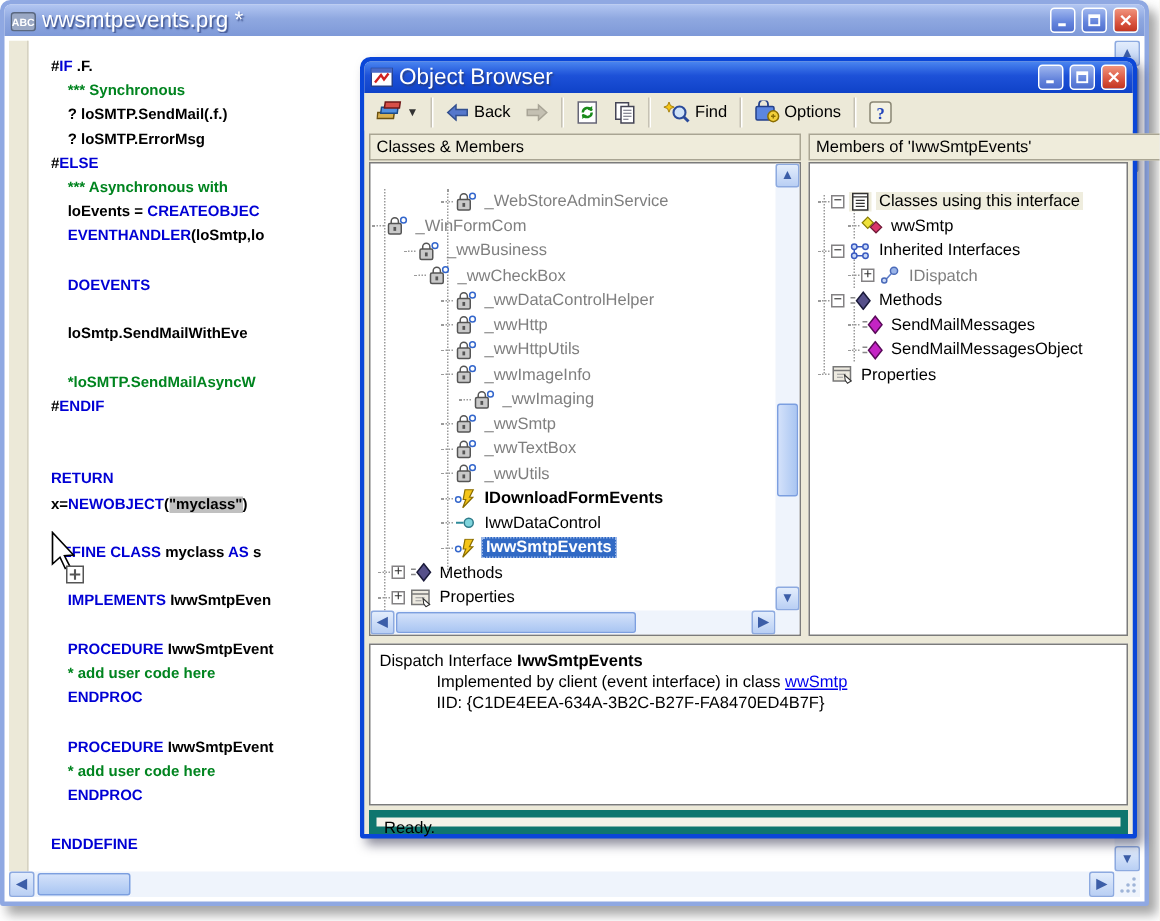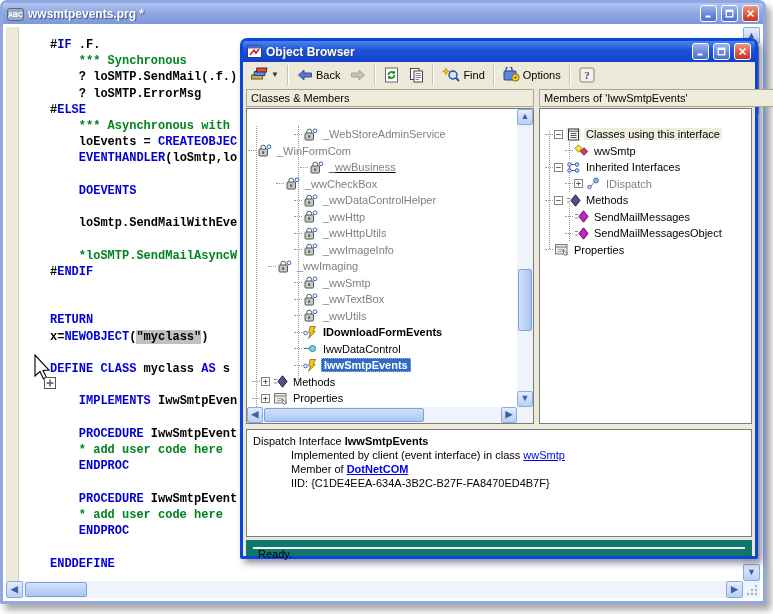--- a/index.html
+++ b/index.html
@@ -7,32 +7,32 @@
   #canvas { position:relative; width:773px; height:614px; overflow:hidden; background:#fff; }
 
   
   .win { position:absolute; left:0; top:0; width:766px; height:604px;
          border:3px solid #8FA8E2; border-radius:7px 7px 2px 2px;
          box-shadow:5px 6px 7px rgba(60,60,60,.45); background:#fff; }
   .titlebar { height:21px; display:flex; align-items:center; padding:0 4px; gap:4px;
               border-radius:4px 4px 0 0; }
   .titlebar.inactive { background:linear-gradient(#B2C6F2,#8FA8E0 45%,#7E99D8); }
   .titlebar.active   { background:linear-gradient(#4A85F0,#1D51D8 45%,#0F42C8); }
-  .title-text { color:#fff; font-size:12px; font-weight:bold; text-shadow:1px 1px 1px rgba(40,60,120,.8);
+  .title-text { color:#fff; font-size:15px; font-weight:normal; text-shadow:1px 1px 1px rgba(40,60,120,.8);
                 flex:1; white-space:nowrap; overflow:hidden; }
   .tb-btn { width:17px; height:17px; border:1px solid #fff; border-radius:3px; flex:0 0 auto;
             display:flex; align-items:center; justify-content:center;
             background:linear-gradient(#9FB6EE,#6484DC 60%,#4E6ECE); }
   .tb-btn.close { background:linear-gradient(#F0937C,#DA5540 60%,#C23520); }
   .tb-btn svg { display:block; }
 
   .client { position:absolute; left:3px; right:3px; top:24px; bottom:3px; background:#fff; overflow:hidden; }
   .sel-margin { position:absolute; left:0; top:0; bottom:17px; width:13px; background:#ECE9D8; border-right:1px solid #D6D2C2; }
-  .code { position:absolute; left:44px; top:10px; font-family:Liberation Mono, monospace;
-          font-size:12px; font-weight:bold; line-height:16.2px; white-space:pre; }
+  .code { position:absolute; left:28px; top:10px; font-family:Liberation Sans, sans-serif;
+          font-size:10px; font-weight:bold; line-height:16.2px; white-space:pre; }
   .code .k { color:#0000D4; }
   .code .c { color:#00841F; }
   .code .sel { background:#C0C0C0; }
 
   
   .vsb { position:absolute; right:0; top:0; bottom:17px; width:17px; background:#EFF4FC; }
   .hsb { position:absolute; left:0; right:17px; bottom:0; height:17px; background:#EFF4FC; }
   .sb-btn { position:absolute; width:17px; height:17px; border:1px solid #8DAAE0; border-radius:2px;
             background:linear-gradient(#E3EDFC,#B9CFF4); color:#3C5EA8; font-size:9px; line-height:14px;
             text-align:center; font-weight:bold; }
@@ -74,21 +74,21 @@
   .row.hot .lbl, .row.hot .ticon { background:#EFEDDE; }
   .vguide { position:absolute; border-left:1px dotted #9A9A9A; width:0; }
 
   .info { position:absolute; left:3px; top:367px; width:506px; height:108px; background:#fff;
           border:1px solid #7B7B7B; font-size:11px; line-height:14px; padding:4px 6px; color:#000; }
   .info .ind { padding-left:38px; }
   .lnk { color:#0000EE; text-decoration:underline; }
   .b { font-weight:bold; }
 
   .statusbar { position:absolute; left:3px; top:478px; width:506px; height:16px; background:#F4F2E8;
-               border:7px solid #0f766e; font-size:11px; padding:1px 5px; color:#000; }
+               border:5px solid #0f766e; font-size:11px; padding:1px 5px; color:#000; }
 
   .dots circle { fill:#9FB4D8; }
 </style>
 </head>
 <body>
 
 <div id="canvas">
 
   <div class="win">
     <div class="titlebar inactive">
@@ -262,21 +262,21 @@
             <div class="row gray" style="">
               <span class="stub"></span>
               <span class="ticon"><svg width="15" height="13">
                   <circle cx="12" cy="2.8" r="1.9" fill="#fff" stroke="#3366CC"></circle>
                   <rect x="2" y="5" width="8.5" height="7" rx="1" fill="#C9C9C9" stroke="#555"></rect>
                   <path d="M3.8 5V3.6a2.4 2.4 0 0 1 4.8 0V5" fill="none" stroke="#555"></path>
                   <rect x="5.3" y="7.3" width="1.8" height="2.6" fill="#555"></rect>
                 </svg></span>
               <span class="lbl">_WinFormCom</span>
             </div>
-            <div class="row gray" style="padding-left: 52px; text-decoration: underline;">
+            <div class="row gray" style="padding-left: 21px;">
               <span class="stub"></span>
               <span class="ticon"><svg width="15" height="13">
                   <circle cx="12" cy="2.8" r="1.9" fill="#fff" stroke="#3366CC"></circle>
                   <rect x="2" y="5" width="8.5" height="7" rx="1" fill="#C9C9C9" stroke="#555"></rect>
                   <path d="M3.8 5V3.6a2.4 2.4 0 0 1 4.8 0V5" fill="none" stroke="#555"></path>
                   <rect x="5.3" y="7.3" width="1.8" height="2.6" fill="#555"></rect>
                 </svg></span>
               <span class="lbl">_wwBusiness</span>
             </div>
             <div class="row gray" style="padding-left: 28px;">
@@ -322,21 +322,21 @@
             <div class="row gray" style="padding-left: 46px;">
               <span class="stub"></span>
               <span class="ticon"><svg width="15" height="13">
                   <circle cx="12" cy="2.8" r="1.9" fill="#fff" stroke="#3366CC"></circle>
                   <rect x="2" y="5" width="8.5" height="7" rx="1" fill="#C9C9C9" stroke="#555"></rect>
                   <path d="M3.8 5V3.6a2.4 2.4 0 0 1 4.8 0V5" fill="none" stroke="#555"></path>
                   <rect x="5.3" y="7.3" width="1.8" height="2.6" fill="#555"></rect>
                 </svg></span>
               <span class="lbl">_wwImageInfo</span>
             </div>
-            <div class="row gray" style="padding-left: 20px;">
+            <div class="row gray" style="padding-left: 58px;">
               <span class="stub"></span>
               <span class="ticon"><svg width="15" height="13">
                   <circle cx="12" cy="2.8" r="1.9" fill="#fff" stroke="#3366CC"></circle>
                   <rect x="2" y="5" width="8.5" height="7" rx="1" fill="#C9C9C9" stroke="#555"></rect>
                   <path d="M3.8 5V3.6a2.4 2.4 0 0 1 4.8 0V5" fill="none" stroke="#555"></path>
                   <rect x="5.3" y="7.3" width="1.8" height="2.6" fill="#555"></rect>
                 </svg></span>
               <span class="lbl">_wwImaging</span>
             </div>
             <div class="row gray" style="padding-left: 46px;">
@@ -506,21 +506,20 @@
                   <path d="M9 7 L13.5 11 L11 12.5 L9.5 10.5 Z" fill="#fff" stroke="#333" stroke-width="0.7"></path>
                 </svg></span>
               <span class="lbl">Properties</span>
             </div>
           </div>
       </div>
 
       <div class="info">
         <div><span>Dispatch Interface </span><span class="b">IwwSmtpEvents</span></div>
         <div class="ind"><span>Implemented by client (event interface) in class </span><span class="lnk">wwSmtp</span></div>
-        <div class="ind"><span>Member of </span><span class="lnk b">DotNetCOM</span></div>
         <div class="ind">IID: {C1DE4EEA-634A-3B2C-B27F-FA8470ED4B7F}</div>
       </div>
 
       <div class="statusbar">Ready.</div>
     </div>
   </div>
 
 </div>
 
 </body></html>

